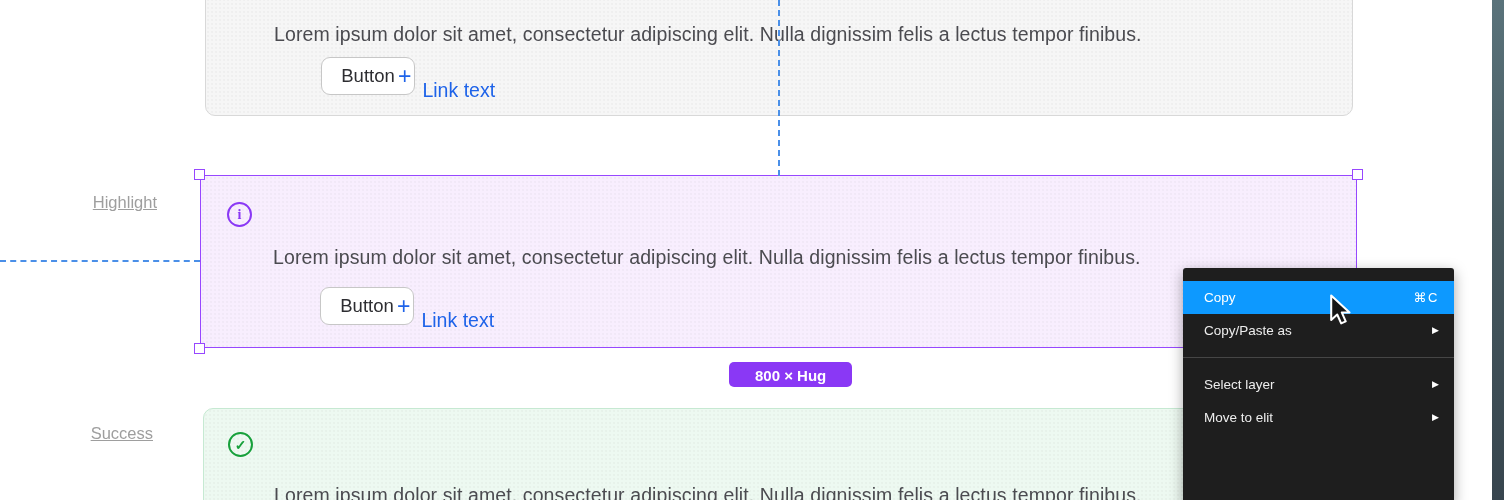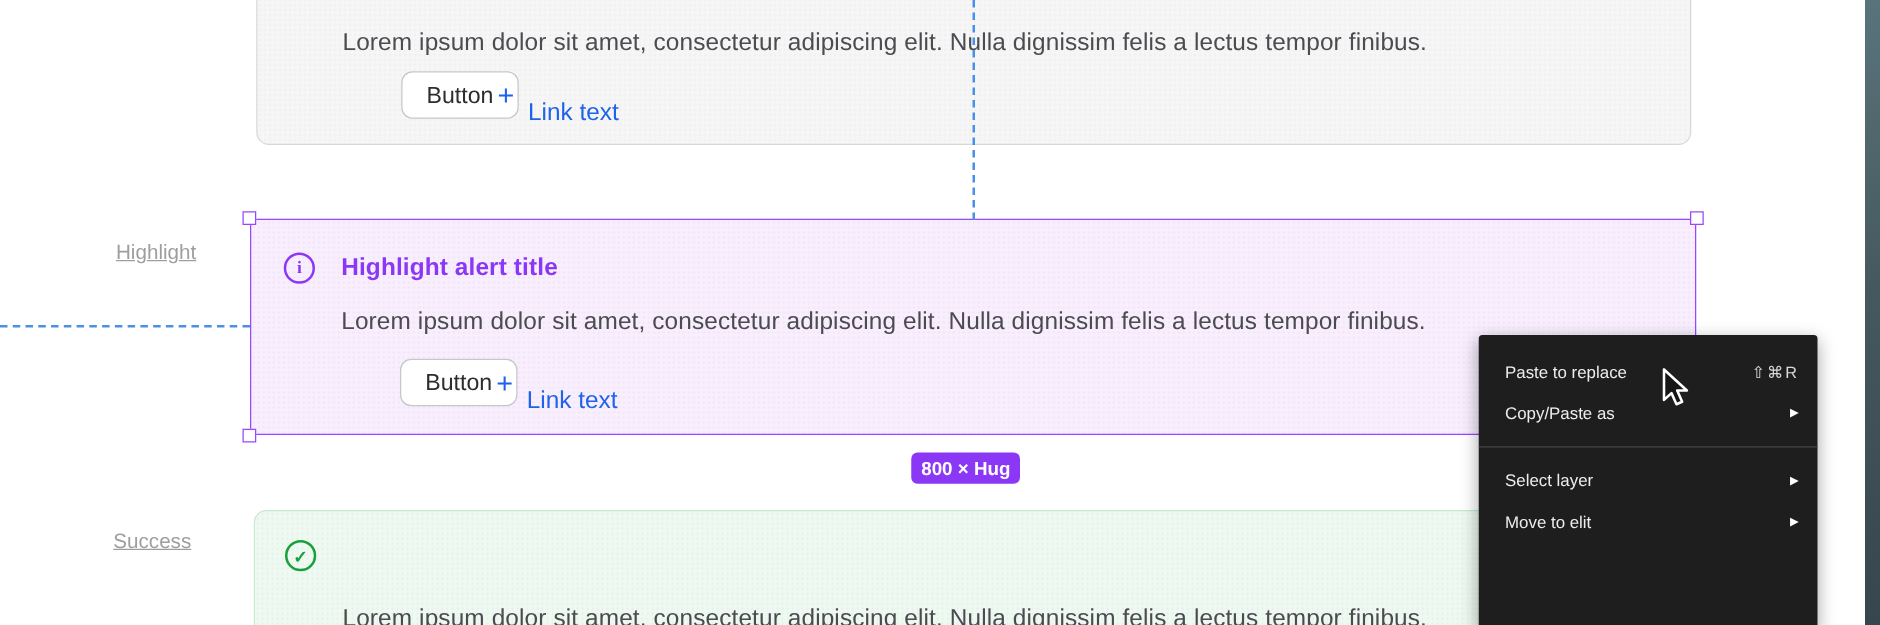--- a/index.html
+++ b/index.html
@@ -41,21 +41,21 @@
   .handle{position:absolute;width:11px;height:11px;background:#fff;border:1.5px solid var(--sel-purple);z-index:3;}
 
   
   .side-label{position:absolute;width:127px;text-align:right;font-size:16.5px;color:#9E9E9E;white-space:nowrap;text-decoration:underline;}
 
   
   .guide-v{position:absolute;left:778px;top:0;height:176px;width:0;border-left:2px dashed var(--guide-blue);z-index:2;}
   .guide-h{position:absolute;left:0;top:260px;width:200px;height:0;border-top:2px dashed var(--guide-blue);z-index:2;}
 
   
-  .size-badge{position:absolute;left:729px;top:362px;height:25px;padding:0 8px;background:var(--accent-purple);
+  .size-badge{position:absolute;left:729px;top:362px;height:25px;padding:0 26px;background:var(--accent-purple);
     border-radius:5px;color:#fff;font-size:15px;font-weight:bold;line-height:27px;z-index:3;white-space:nowrap;}
 
   
   .ctx-menu{position:absolute;left:1183px;top:268px;width:271px;height:236px;background:var(--menu-bg);
     border-radius:3px 3px 0 0;padding-top:13px;z-index:10;box-shadow:0 4px 14px rgba(0,0,0,.35);}
   .menu-row{height:33px;display:flex;align-items:center;padding:0 15px 0 21px;font-size:13.5px;color:#EDEDED;cursor:default;}
   .menu-row.active{background:var(--menu-highlight);color:#fff;}
   .menu-shortcut{margin-left:auto;letter-spacing:1.5px;color:rgba(255,255,255,0.82);font-size:13px;}
   .menu-row.active .menu-shortcut{color:#fff;}
   .menu-arrow{margin-left:auto;font-size:9px;color:#fff;line-height:1;}
@@ -82,21 +82,20 @@
     </div>
   </div>
 
   <div class="guide-v"></div>
   <div class="guide-h"></div>
 
   <div class="side-label" style="left:30px;top:193px;">Highlight</div>
 
   <div class="alert alert-highlight">
     <div class="alert-icon icon-info" style="left:26px;top:26px;">i</div>
-    <div class="alert-title" style="left:72px;top:27px;color:var(--accent-purple);">Highlight alert title</div>
     <div class="alert-body-text" style="left:72px;top:54px;">Lorem ipsum dolor sit amet, consectetur adipiscing elit. Nulla dignissim felis a lectus tempor finibus.</div>
     <div class="btn" style="left:71px;top:111px;">Button</div>
     <div class="link-row" style="left:196px;top:111px;">
       <span class="link-plus">+</span>
       <span class="link-label">Link text</span>
     </div>
     <div class="handle" style="left:-7px;top:-7px;"></div>
     <div class="handle" style="right:-7px;top:-7px;"></div>
     <div class="handle" style="left:-7px;bottom:-7px;"></div>
     <div class="handle" style="right:-7px;bottom:-7px;"></div>
@@ -105,23 +104,23 @@
   <div class="size-badge">800 × Hug</div>
 
   <div class="side-label" style="left:26px;top:424px;">Success</div>
 
   <div class="alert alert-success">
     <div class="alert-icon icon-check" style="left:24px;top:23px;">✓</div>
     <div class="alert-body-text" style="left:70px;top:59px;">Lorem ipsum dolor sit amet, consectetur adipiscing elit. Nulla dignissim felis a lectus tempor finibus.</div>
   </div>
 
   <div class="ctx-menu">
-    <div class="menu-row">
-      <span>Paste to replace</span>
-      <span class="menu-shortcut">⇧⌘R</span>
+    <div class="menu-row active">
+      <span>Copy</span>
+      <span class="menu-shortcut">⌘C</span>
     </div>
     <div class="menu-row">
       <span>Copy/Paste as</span>
       <span class="menu-arrow">▶</span>
     </div>
     <div class="menu-sep"></div>
     <div class="menu-row">
       <span>Select layer</span>
       <span class="menu-arrow">▶</span>
     </div>

